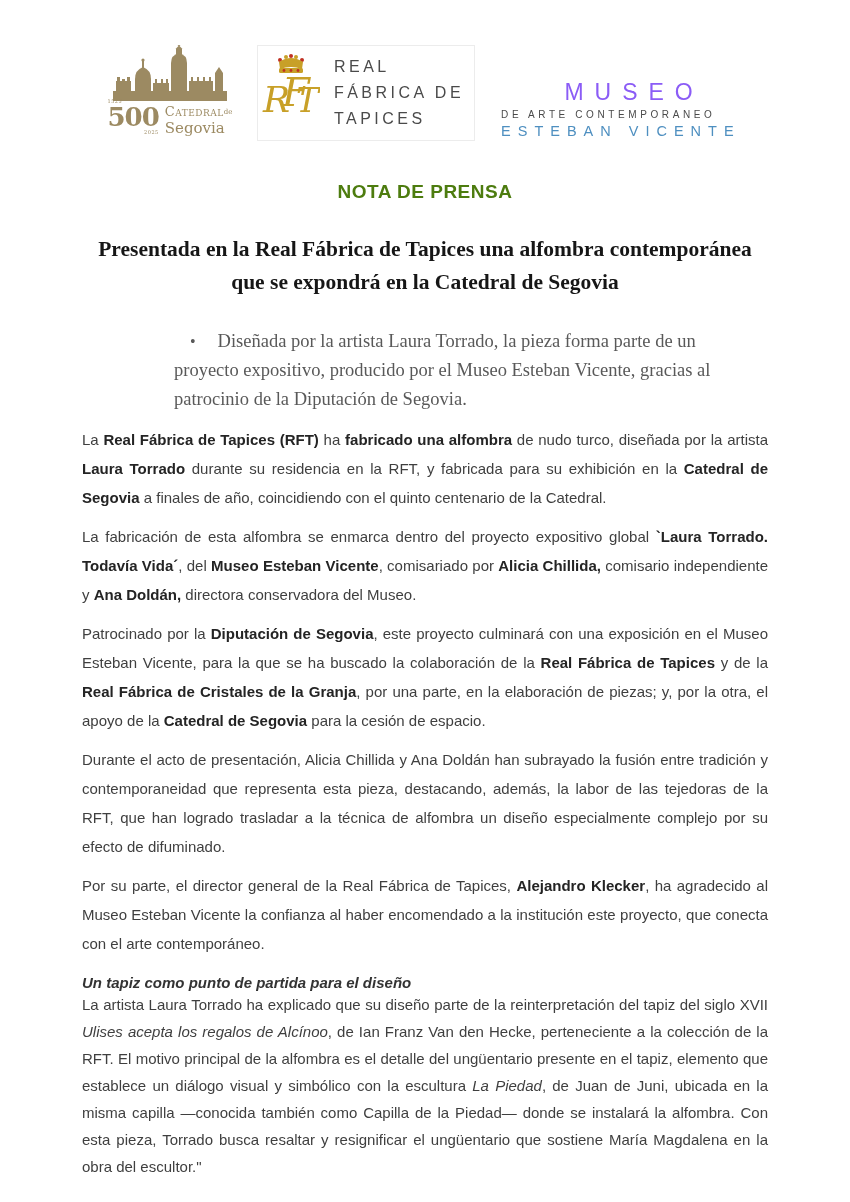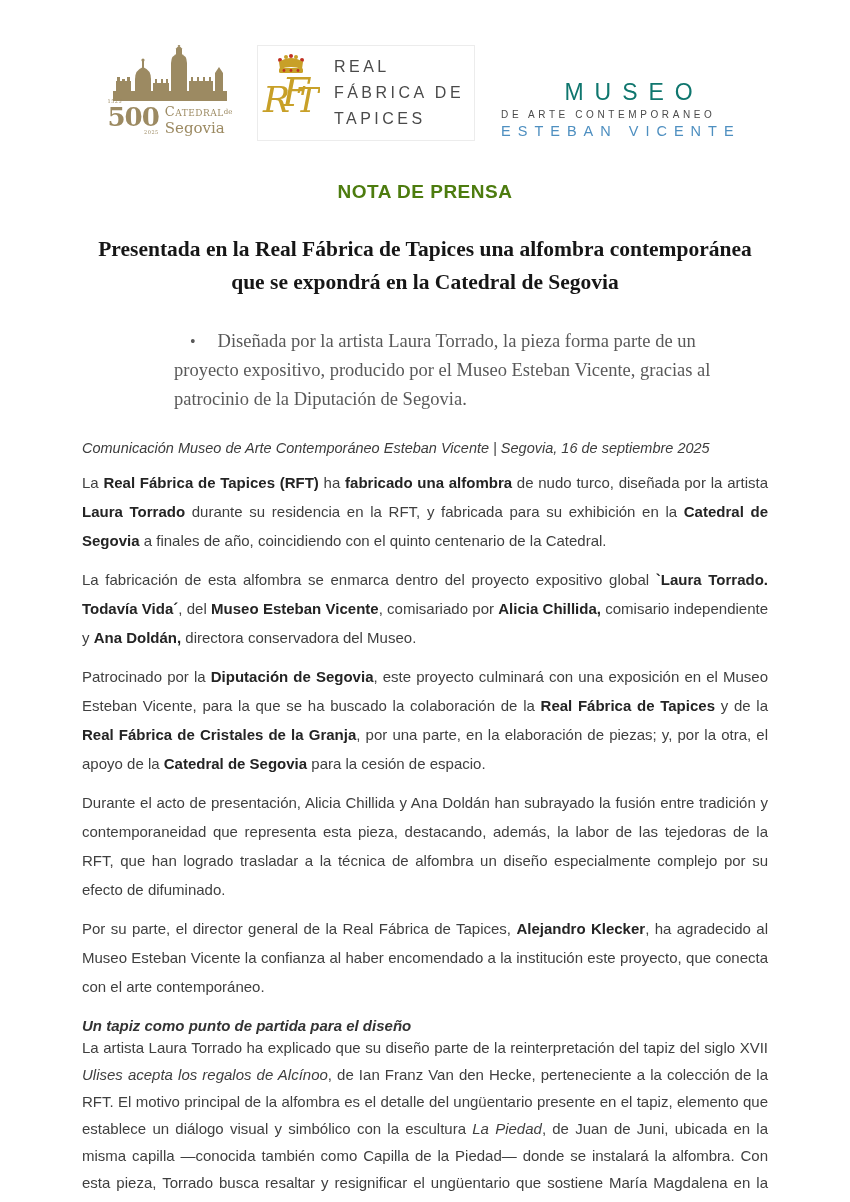--- a/index.html
+++ b/index.html
@@ -17,21 +17,21 @@
   .c500 .yr-top{display:block;font-size:5px;letter-spacing:.5px;}
   .c500 .big{display:block;font-size:26px;font-weight:bold;letter-spacing:-1px;}
   .c500 .yr-bottom{display:block;font-size:5px;text-align:right;letter-spacing:.5px;}
   .c-name{font-family:"DejaVu Serif",serif;line-height:1.05;padding-top:4px;}
   .c-name .caps{font-variant:small-caps;font-size:13px;letter-spacing:.5px;}
   .c-name .de{font-size:7px;vertical-align:2px;}
   .c-name .script{font-size:15px;}
   .logo-rft{display:flex;align-items:center;gap:14px;border:1px solid #ececec;padding:4px 10px 4px 4px;flex:0 0 auto;}
   .rft-lines{font-size:16px;letter-spacing:3.5px;color:#4a4a4a;line-height:26px;white-space:nowrap;}
   .logo-museo{align-self:center;width:240px;margin-top:28px;flex:0 0 auto;}
-  .m1{font-size:23px;letter-spacing:11px;color:#0f766e;text-align:center;padding-left:26px;white-space:nowrap;}
+  .m1{font-size:23px;letter-spacing:11px;color:#8b5cf6;text-align:center;padding-left:26px;white-space:nowrap;}
   .m2{font-size:10px;letter-spacing:3.6px;color:#4a4a4a;text-align:left;margin-top:3px;white-space:nowrap;}
   .m3{font-size:14.5px;letter-spacing:7px;color:#4e8fc0;text-align:left;margin-top:3px;white-space:nowrap;}
   
   .press-label{margin-top:36px;text-align:center;font-weight:bold;font-size:19px;
     letter-spacing:.5px;color:#4d7c0f;}
   .headline{margin:30px 10px 0 10px;text-align:center;font-family:"Liberation Serif",serif;
     font-weight:bold;font-size:21.5px;line-height:33px;color:#161616;}
   
   .bullet-block{margin:28px 36px 11px 92px;font-family:"Liberation Serif",serif;
     font-size:18.5px;line-height:29px;color:#595959;text-indent:16px;}
@@ -127,21 +127,20 @@
       <div class="m3">ESTEBAN VICENTE</div>
     </div>
   </div>
 
   <div class="press-label">NOTA DE PRENSA</div>
 
   <h1 class="headline">Presentada en la Real Fábrica de Tapices una alfombra contemporánea que se expondrá en la Catedral de Segovia</h1>
 
   <p class="bullet-block"><span class="bullet-marker">•</span><span>Diseñada por la artista Laura Torrado, la pieza forma parte de un proyecto expositivo, producido por el Museo Esteban Vicente, gracias al patrocinio de la Diputación de Segovia.</span></p>
 
-  <p class="dateline">Comunicación Museo de Arte Contemporáneo Esteban Vicente | Segovia, 16 de septiembre 2025</p>
 
   <p class="body-para"><span>La </span><span class="b">Real Fábrica de Tapices (RFT)</span><span> ha </span><span class="b">fabricado una alfombra</span><span> de nudo turco, diseñada por la artista </span><span class="b">Laura Torrado</span><span> durante su residencia en la RFT, y fabricada para su exhibición en la </span><span class="b">Catedral de Segovia</span><span> a finales de año, coincidiendo con el quinto centenario de la Catedral.</span></p>
   <p class="body-para"><span>La fabricación de esta alfombra se enmarca dentro del proyecto expositivo global </span><span class="b">`Laura Torrado. Todavía Vida´</span><span>, del </span><span class="b">Museo Esteban Vicente</span><span>, comisariado por </span><span class="b">Alicia Chillida,</span><span> comisario independiente y </span><span class="b">Ana Doldán,</span><span> directora conservadora del Museo.</span></p>
   <p class="body-para"><span>Patrocinado por la </span><span class="b">Diputación de Segovia</span><span>, este proyecto culminará con una exposición en el Museo Esteban Vicente, para la que se ha buscado la colaboración de la </span><span class="b">Real Fábrica de Tapices</span><span> y de la </span><span class="b">Real Fábrica de Cristales de la Granja</span><span>, por una parte, en la elaboración de piezas; y, por la otra, el apoyo de la </span><span class="b">Catedral de Segovia</span><span> para la cesión de espacio.</span></p>
   <p class="body-para"><span>Durante el acto de presentación, Alicia Chillida y Ana Doldán han subrayado la fusión entre tradición y contemporaneidad que representa esta pieza, destacando, además, la labor de las tejedoras de la RFT, que han logrado trasladar a la técnica de alfombra un diseño especialmente complejo por su efecto de difuminado.</span></p>
   <p class="body-para"><span>Por su parte, el director general de la Real Fábrica de Tapices, </span><span class="b">Alejandro Klecker</span><span>, ha agradecido al Museo Esteban Vicente la confianza al haber encomendado a la institución este proyecto, que conecta con el arte contemporáneo.</span></p>
 
   <p class="subhead">Un tapiz como punto de partida para el diseño</p>
 
   <p class="body-para tight"><span>La artista Laura Torrado ha explicado que su diseño parte de la reinterpretación del tapiz del siglo XVII </span><span class="i">Ulises acepta los regalos de Alcínoo</span><span>, de Ian Franz Van den Hecke, perteneciente a la colección de la RFT. El motivo principal de la alfombra es el detalle del ungüentario presente en el tapiz, elemento que establece un diálogo visual y simbólico con la escultura </span><span class="i">La Piedad</span><span>, de Juan de Juni, ubicada en la misma capilla —conocida también como Capilla de la Piedad— donde se instalará la alfombra. Con esta pieza, Torrado busca resaltar y resignificar el ungüentario que sostiene María Magdalena en la obra del escultor."</span></p>

